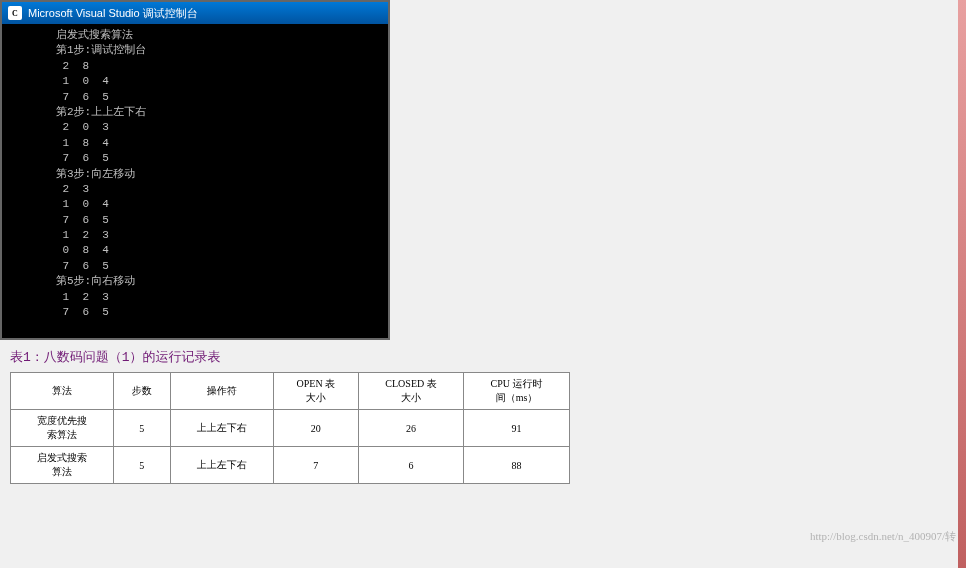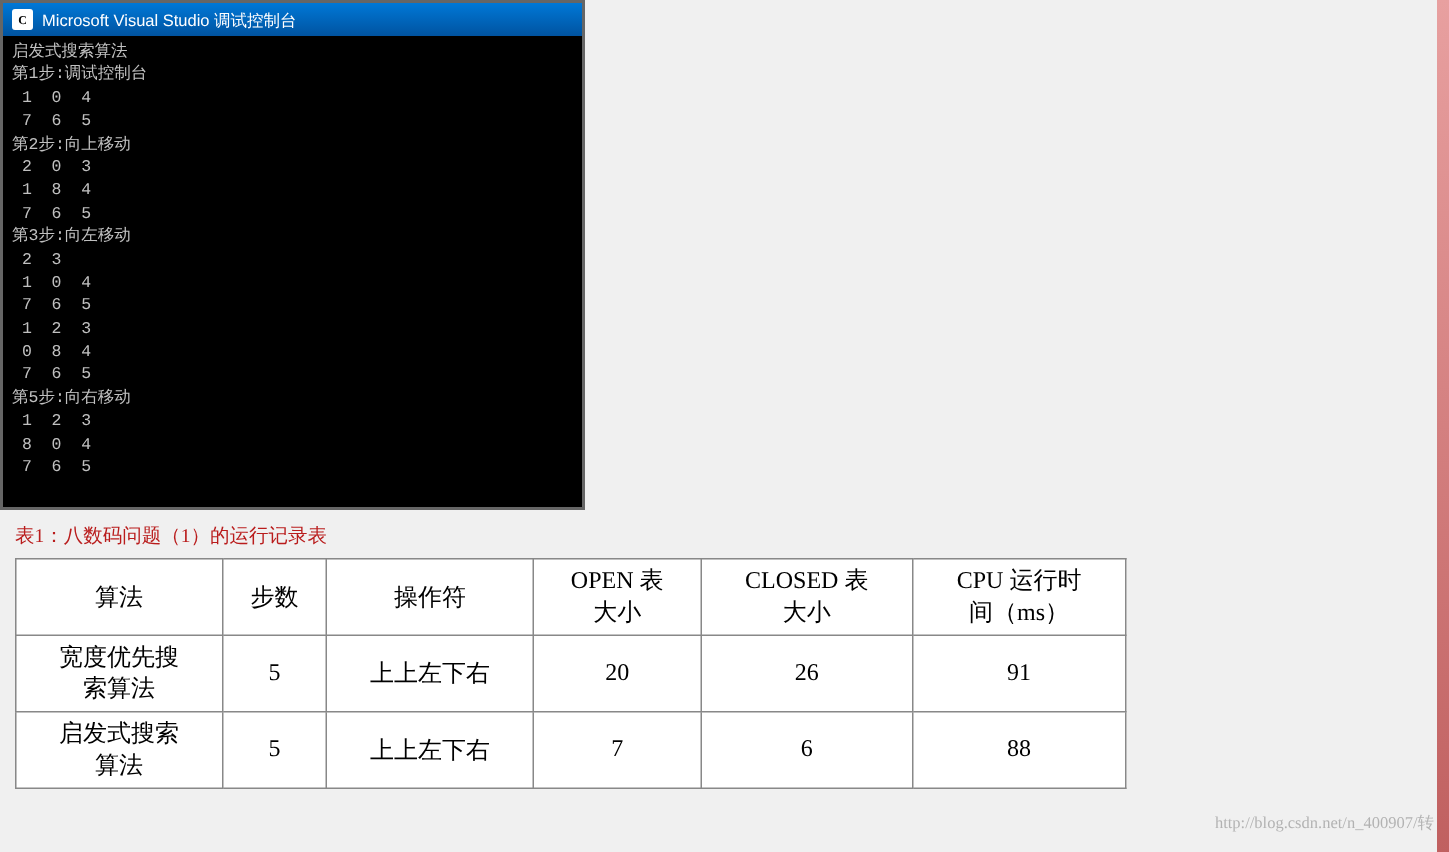--- a/index.html
+++ b/index.html
@@ -54,46 +54,47 @@
     }
 
     .console-body {
       padding: 4px 6px;
       color: #c0c0c0;
       font-family: 'Courier New', monospace;
       font-size: 11px;
       line-height: 1.4;
       height: calc(100% - 22px);
       overflow: hidden;
+      margin-left: 48px;
     }
 
     .console-body .line {
       white-space: pre;
     }
 
     
     .table-area {
       position: absolute;
       top: 340px;
       left: 0px;
       width: 760px;
       padding: 8px 10px;
     }
 
     .table-title {
       font-size: 13px;
-      font-family: Liberation Serif, serif;
+      font-family: Liberation Mono, monospace;
       margin-bottom: 6px;
-      color: #b91c1c;
+      color: #701a75;
     }
 
     table.data-table {
       border-collapse: collapse;
-      width: 741px;
-      font-size: 16px;
+      width: 560px;
+      font-size: 10px;
       font-family: 'SimSun', serif;
     }
 
     table.data-table th,
     table.data-table td {
       border: 1px solid #888;
       padding: 4px 8px;
       text-align: center;
       vertical-align: middle;
     }
@@ -103,21 +104,21 @@
       font-weight: normal;
     }
 
     table.data-table td {
       background: #fff;
     }
 
     
     .watermark {
       position: absolute;
-      bottom: 12px;
+      bottom: 24px;
       right: 10px;
       font-size: 11px;
       color: #999;
       opacity: 0.7;
     }
 
     
     .right-bar {
       position: absolute;
       right: 0;
@@ -131,36 +132,36 @@
 <body>
 
 <div class="console-window">
   <div class="console-titlebar">
     <div class="console-title-icon">C</div>
     <span class="console-title-text">Microsoft Visual Studio 调试控制台</span>
   </div>
   <div class="console-body" id="console-body">
   <div class="line">启发式搜索算法</div>
       <div class="line">第1步:调试控制台</div>
+      <div class="line"> 2  8</div>
       <div class="line"> 1  0  4</div>
       <div class="line"> 7  6  5</div>
-      <div class="line">第2步:向上移动</div>
+      <div class="line">第2步:上上左下右</div>
       <div class="line"> 2  0  3</div>
       <div class="line"> 1  8  4</div>
       <div class="line"> 7  6  5</div>
       <div class="line">第3步:向左移动</div>
       <div class="line"> 2  3</div>
       <div class="line"> 1  0  4</div>
       <div class="line"> 7  6  5</div>
       <div class="line"> 1  2  3</div>
       <div class="line"> 0  8  4</div>
       <div class="line"> 7  6  5</div>
       <div class="line">第5步:向右移动</div>
       <div class="line"> 1  2  3</div>
-      <div class="line"> 8  0  4</div>
       <div class="line"> 7  6  5</div>
       <div class="line"></div>
     </div>
 </div>
 
 <div class="table-area">
   <div class="table-title">表1：八数码问题（1）的运行记录表</div>
   <table class="data-table">
     <thead>
       <tr>

